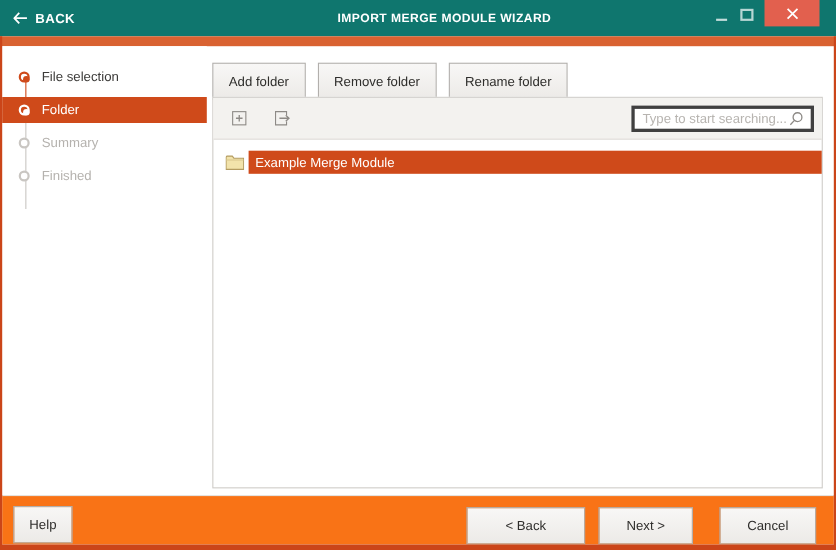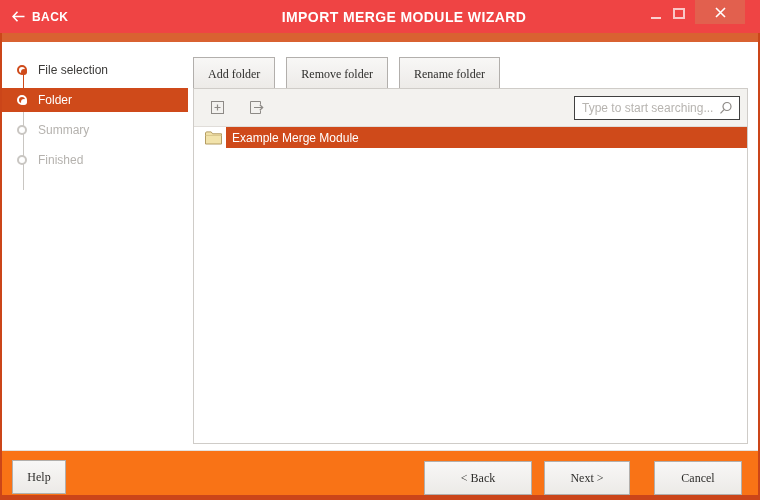--- a/index.html
+++ b/index.html
@@ -3,32 +3,32 @@
 <meta charset="utf-8">
 <style>
   * { margin:0; padding:0; box-sizing:border-box; }
   body { font-family:"Liberation Sans", sans-serif; background:#fff; }
   .window {
     position:relative; width:760px; height:500px; background:#fff; overflow:hidden;
   }
   
   .titlebar {
     position:absolute; top:0; left:0; right:0; height:33px;
-    background:#ef4444; color:#fff;
+    background:#0f766e; color:#fff;
   }
   .back-btn {
     position:absolute; left:12px; top:0; height:33px;
     display:flex; align-items:center; gap:7px; cursor:pointer;
   }
   .back-arrow svg { display:block; }
   .back-label { font-size:12px; font-weight:bold; letter-spacing:0.4px; }
   .win-title {
     position:absolute; left:0; right:0; top:0; height:33px;
     display:flex; align-items:center; justify-content:center;
-    font-size:14px; font-weight:bold; letter-spacing:0.4px; pointer-events:none;margin-left:48px;
+    font-size:11px; font-weight:bold; letter-spacing:0.4px; pointer-events:none;margin-left:48px;
   }
   .ctl-min { position:absolute; right:97px; top:9px; width:12px; height:12px; display:flex; align-items:flex-end; }
   .ctl-min .dash { width:10px; height:2px; background:rgba(255,255,255,0.75); margin-bottom:2px; }
   .ctl-max { position:absolute; right:75px; top:8px; width:12px; height:11px; border:2px solid rgba(255,255,255,0.7); }
   .ctl-close {
     position:absolute; right:15px; top:0; width:50px; height:24px;
     background:#e2604e; display:flex; align-items:center; justify-content:center;
   }
   
   .accent-strip { position:absolute; top:33px; left:0; right:0; height:9px; background:#d96231; }
@@ -58,46 +58,46 @@
   .step.current .ring { border-color:#fff; background:#cf4a1a; }
   .step.current .ring .dot { display:block; background:#fff; }
   .step .lbl { margin-left:11px; font-size:12px; color:#b5b2ae; }
   .step.done .lbl { color:#3c3b39; }
   .step.current .lbl { color:#fff; }
   
   .btn {
     height:24px; font-size:12px; color:#2f2e2c;
     background:linear-gradient(#f8f7f6, #eceae7);
     border:1px solid #b2afac; display:flex; align-items:center; justify-content:center;
-    cursor:pointer; padding:16px 14px;font-family:Liberation Serif, serif;
+    cursor:pointer; padding:16px 14px;
   }
   
   .action-row { position:absolute; left:193px; top:57px; display:flex; gap:11px; }
   
   .tree-panel {
     position:absolute; left:193px; top:88px; width:555px; height:356px;
     border:1px solid #cfccc8; background:#fff;
   }
   .tree-toolbar {
     height:38px; background:#f3f2ef; border-bottom:1px solid #e0ddd9;
     display:flex; align-items:center; padding:0 7px 0 13px;
   }
   .tool-icon { width:21px; height:21px; display:flex; align-items:center; justify-content:center; cursor:pointer; }
   .tool-icon + .tool-icon { margin-left:18px; }
   .search-box {
     margin-left:auto; width:166px; height:24px; background:#fff;
-    border:1px solid #404040; display:flex; align-items:center; padding:0 6px 0 7px;
+    border:3px solid #404040; display:flex; align-items:center; padding:0 6px 0 7px;
   }
   .search-box input {
     border:none; outline:none; flex:1; font-size:12px; color:#3f3e3c; min-width:0;
     font-family:"Liberation Sans", sans-serif; background:transparent;
   }
   .search-box input::placeholder { color:#b7b4b0; }
   .tree-body { position:relative; }
-  .tree-row { height:21px; display:flex; align-items:center; margin-top:0; padding-left:11px; cursor:pointer; }
+  .tree-row { height:21px; display:flex; align-items:center; margin-top:10px; padding-left:11px; cursor:pointer; }
   .tree-row .folder-ic { flex:0 0 auto; display:flex; }
   .tree-row .row-highlight {
     flex:1; height:21px; margin-left:4px; background:#cf4a1a; color:#fff;
     display:flex; align-items:center; padding-left:6px; font-size:12px;
   }
   
   .footer {
     position:absolute; left:2px; right:2px; bottom:5px; height:45px;
     background:#f97316; border-top:1px solid #e4e2df;
   }

